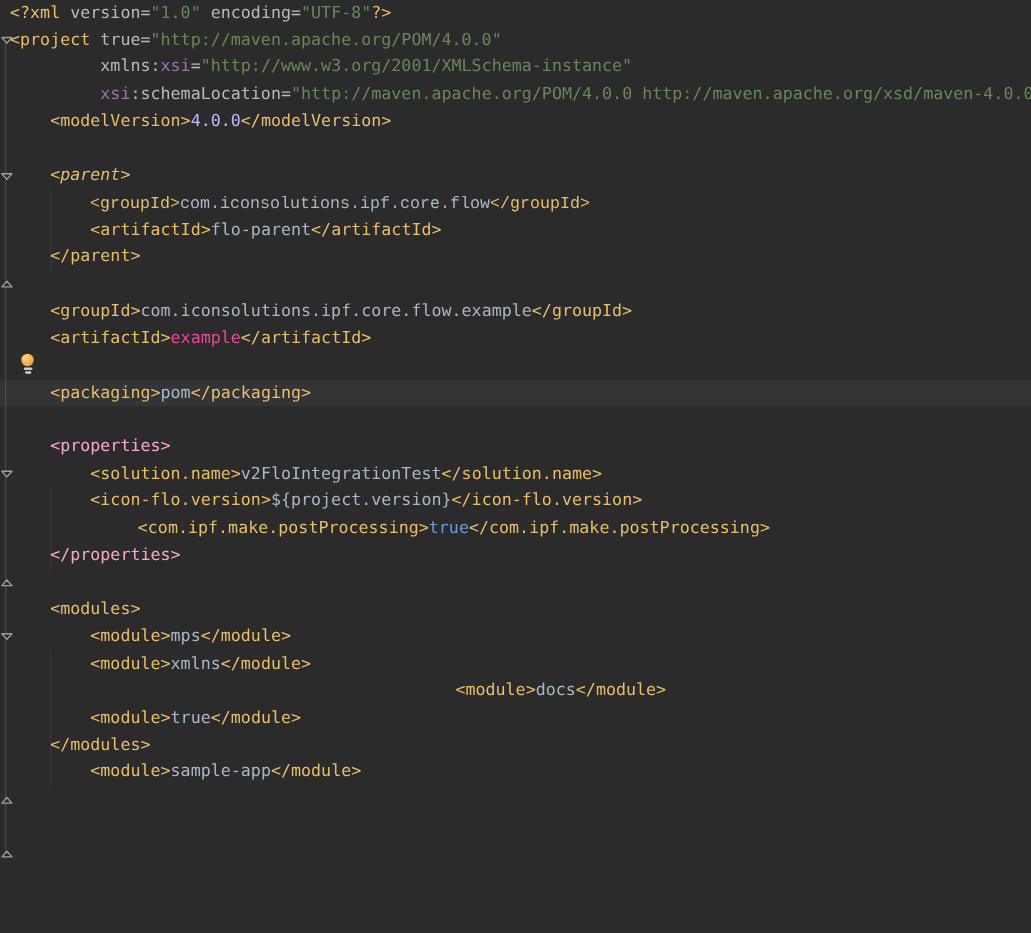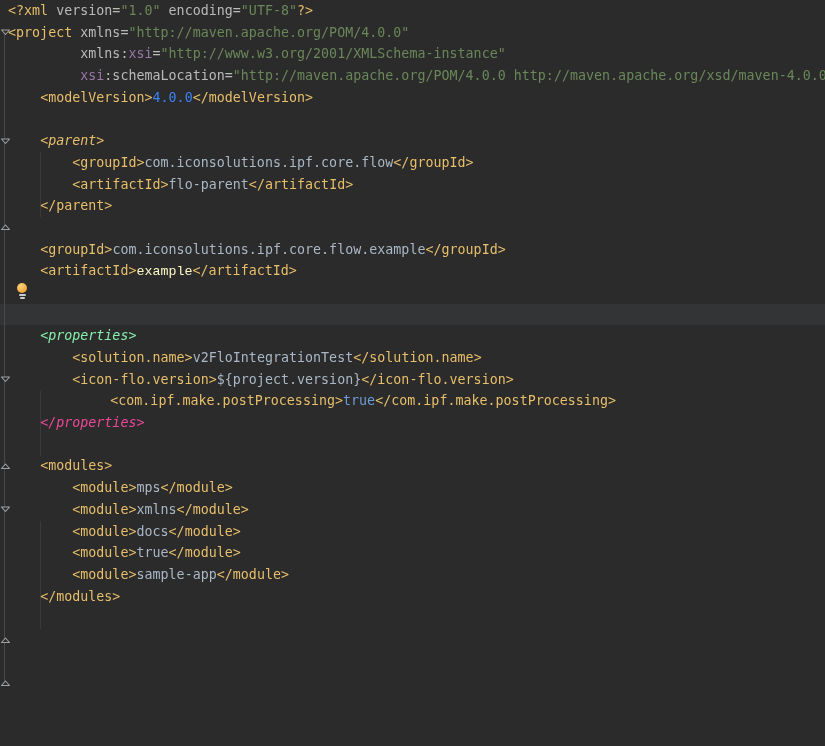--- a/index.html
+++ b/index.html
@@ -31,47 +31,48 @@
   #bulb .b2 { width: 5px; }
 </style>
 </head>
 <body>
 
 <div id="editor" style="background: rgb(43, 43, 43);">
   <div id="current-line" style="top: 303.8px; height: 21.7px; background: rgb(50, 52, 53);"></div>
   <div id="fold-line" style="left: 4px; top: 32.55px; height: 651px; background: rgb(73, 73, 73);"></div>
   <div id="code-lines">
       <div class="code-line" style="height: 21.7px; line-height: 21.7px;"><span style="color: rgb(232, 191, 106);">&lt;?xml </span><span style="color: rgb(186, 186, 186);">version=</span><span style="color: rgb(106, 135, 89);">"1.0"</span><span style="color: rgb(186, 186, 186);"> encoding=</span><span style="color: rgb(106, 135, 89);">"UTF-8"</span><span style="color: rgb(232, 191, 106);">?&gt;</span></div>
-      <div class="code-line" style="height: 21.7px; line-height: 21.7px;"><span style="color: rgb(232, 191, 106);">&lt;project </span><span style="color: rgb(186, 186, 186);">xmlns=</span><span style="color: rgb(106, 135, 89);">"http://maven.apache.org/POM/4.0.0"</span></div>
+      <div class="code-line" style="height: 21.7px; line-height: 21.7px;"><span style="color: rgb(232, 191, 106);">&lt;project </span><span style="color: rgb(186, 186, 186);">true=</span><span style="color: rgb(106, 135, 89);">"http://maven.apache.org/POM/4.0.0"</span></div>
       <div class="code-line" style="height: 21.7px; line-height: 21.7px;"><span style="color: rgb(169, 183, 198);">         </span><span style="color: rgb(186, 186, 186);">xmlns:</span><span style="color: rgb(152, 118, 170);">xsi</span><span style="color: rgb(186, 186, 186);">=</span><span style="color: rgb(106, 135, 89);">"http://www.w3.org/2001/XMLSchema-instance"</span></div>
       <div class="code-line" style="height: 21.7px; line-height: 21.7px;"><span style="color: rgb(169, 183, 198);">         </span><span style="color: rgb(152, 118, 170);">xsi</span><span style="color: rgb(186, 186, 186);">:schemaLocation=</span><span style="color: rgb(106, 135, 89);">"http://maven.apache.org/POM/4.0.0 http://maven.apache.org/xsd/maven-4.0.0.xsd"</span></div>
-      <div class="code-line" style="height: 21.7px; line-height: 21.7px;"><span style="color: rgb(169, 183, 198);">    </span><span style="color: rgb(232, 191, 106);">&lt;modelVersion&gt;</span><span style="color: #3b82f6;">4.0.0</span><span style="color: rgb(232, 191, 106);">&lt;/modelVersion&gt;</span></div>
+      <div class="code-line" style="height: 21.7px; line-height: 21.7px;"><span style="color: rgb(169, 183, 198);">    </span><span style="color: rgb(232, 191, 106);">&lt;modelVersion&gt;</span><span style="color: #c4b5fd;">4.0.0</span><span style="color: rgb(232, 191, 106);">&lt;/modelVersion&gt;</span></div>
       <div class="code-line" style="height: 21.7px; line-height: 21.7px;">&nbsp;</div>
       <div class="code-line" style="height: 21.7px; line-height: 21.7px;"><span style="color: rgb(169, 183, 198);">    </span><span style="color: rgb(232, 191, 106); font-style: italic;">&lt;parent&gt;</span></div>
-      <div class="code-line" style="height: 21.7px; line-height: 21.7px;"><span style="color: rgb(169, 183, 198);">        </span><span style="color: rgb(232, 191, 106);">&lt;groupId&gt;</span><span style="color: rgb(169, 183, 198);">com.iconsolutions.ipf.core.flow</span><span style="color: rgb(232, 191, 106);">&lt;/groupId&gt;</span></div>
+      <div class="code-line" style="height: 21.7px; line-height: 21.7px; font-family: Liberation Mono, monospace;"><span style="color: rgb(169, 183, 198);">        </span><span style="color: rgb(232, 191, 106);">&lt;groupId&gt;</span><span style="color: rgb(169, 183, 198);">com.iconsolutions.ipf.core.flow</span><span style="color: rgb(232, 191, 106);">&lt;/groupId&gt;</span></div>
       <div class="code-line" style="height: 21.7px; line-height: 21.7px;"><span style="color: rgb(169, 183, 198);">        </span><span style="color: rgb(232, 191, 106);">&lt;artifactId&gt;</span><span style="color: rgb(169, 183, 198);">flo-parent</span><span style="color: rgb(232, 191, 106);">&lt;/artifactId&gt;</span></div>
       <div class="code-line" style="height: 21.7px; line-height: 21.7px;"><span style="color: rgb(169, 183, 198);">    </span><span style="color: rgb(232, 191, 106);">&lt;/parent&gt;</span></div>
       <div class="code-line" style="height: 21.7px; line-height: 21.7px;">&nbsp;</div>
       <div class="code-line" style="height: 21.7px; line-height: 21.7px;"><span style="color: rgb(169, 183, 198);">    </span><span style="color: rgb(232, 191, 106);">&lt;groupId&gt;</span><span style="color: rgb(169, 183, 198);">com.iconsolutions.ipf.core.flow.example</span><span style="color: rgb(232, 191, 106);">&lt;/groupId&gt;</span></div>
-      <div class="code-line" style="height: 21.7px; line-height: 21.7px;"><span style="color: rgb(169, 183, 198);">    </span><span style="color: rgb(232, 191, 106);">&lt;artifactId&gt;</span><span style="color: #fef9c3; font-family: Liberation Mono, monospace;">example</span><span style="color: rgb(232, 191, 106);">&lt;/artifactId&gt;</span></div>
+      <div class="code-line" style="height: 21.7px; line-height: 21.7px;"><span style="color: rgb(169, 183, 198);">    </span><span style="color: rgb(232, 191, 106);">&lt;artifactId&gt;</span><span style="color: #ec4899;">example</span><span style="color: rgb(232, 191, 106);">&lt;/artifactId&gt;</span></div>
       <div class="code-line" style="height: 21.7px; line-height: 21.7px;">&nbsp;</div>
+      <div class="code-line" style="height: 21.7px; line-height: 21.7px;"><span style="color: rgb(169, 183, 198);">    </span><span style="color: rgb(232, 191, 106);">&lt;packaging&gt;</span><span style="color: rgb(169, 183, 198);">pom</span><span style="color: rgb(232, 191, 106);">&lt;/packaging&gt;</span></div>
       <div class="code-line" style="height: 21.7px; line-height: 21.7px;">&nbsp;</div>
-      <div class="code-line" style="height: 21.7px; line-height: 21.7px;"><span style="color: rgb(169, 183, 198);">    </span><span style="color: #86efac; font-style: italic;">&lt;properties&gt;</span></div>
+      <div class="code-line" style="height: 21.7px; line-height: 21.7px;"><span style="color: rgb(169, 183, 198);">    </span><span style="color: #f9a8d4;">&lt;properties&gt;</span></div>
       <div class="code-line" style="height: 21.7px; line-height: 21.7px;"><span style="color: rgb(169, 183, 198);">        </span><span style="color: rgb(232, 191, 106);">&lt;solution.name&gt;</span><span style="color: rgb(169, 183, 198);">v2FloIntegrationTest</span><span style="color: rgb(232, 191, 106);">&lt;/solution.name&gt;</span></div>
       <div class="code-line" style="height: 21.7px; line-height: 21.7px;"><span style="color: rgb(169, 183, 198);">        </span><span style="color: rgb(232, 191, 106);">&lt;icon-flo.version&gt;</span><span style="color: rgb(169, 183, 198);">${project.version}</span><span style="color: rgb(232, 191, 106);">&lt;/icon-flo.version&gt;</span></div>
       <div class="code-line" style="height: 21.7px; line-height: 21.7px; padding-left: 46px;"><span style="color: rgb(169, 183, 198);">        </span><span style="color: rgb(232, 191, 106);">&lt;com.ipf.make.postProcessing&gt;</span><span style="color: rgb(108, 156, 216);">true</span><span style="color: rgb(232, 191, 106);">&lt;/com.ipf.make.postProcessing&gt;</span></div>
-      <div class="code-line" style="height: 21.7px; line-height: 21.7px;"><span style="color: rgb(169, 183, 198);">    </span><span style="color: #ec4899; font-style: italic;">&lt;/properties&gt;</span></div>
+      <div class="code-line" style="height: 21.7px; line-height: 21.7px;"><span style="color: rgb(169, 183, 198);">    </span><span style="color: #f9a8d4;">&lt;/properties&gt;</span></div>
       <div class="code-line" style="height: 21.7px; line-height: 21.7px;">&nbsp;</div>
       <div class="code-line" style="height: 21.7px; line-height: 21.7px;"><span style="color: rgb(169, 183, 198);">    </span><span style="color: rgb(232, 191, 106);">&lt;modules&gt;</span></div>
       <div class="code-line" style="height: 21.7px; line-height: 21.7px;"><span style="color: rgb(169, 183, 198);">        </span><span style="color: rgb(232, 191, 106);">&lt;module&gt;</span><span style="color: rgb(169, 183, 198);">mps</span><span style="color: rgb(232, 191, 106);">&lt;/module&gt;</span></div>
       <div class="code-line" style="height: 21.7px; line-height: 21.7px;"><span style="color: rgb(169, 183, 198);">        </span><span style="color: rgb(232, 191, 106);">&lt;module&gt;</span><span style="color: rgb(169, 183, 198);">xmlns</span><span style="color: rgb(232, 191, 106);">&lt;/module&gt;</span></div>
-      <div class="code-line" style="height: 21.7px; line-height: 21.7px;"><span style="color: rgb(169, 183, 198);">        </span><span style="color: rgb(232, 191, 106);">&lt;module&gt;</span><span style="color: rgb(169, 183, 198);">docs</span><span style="color: rgb(232, 191, 106);">&lt;/module&gt;</span></div>
+      <div class="code-line" style="height: 21.7px; line-height: 21.7px; text-align: center;"><span style="color: rgb(169, 183, 198);">        </span><span style="color: rgb(232, 191, 106);">&lt;module&gt;</span><span style="color: rgb(169, 183, 198);">docs</span><span style="color: rgb(232, 191, 106);">&lt;/module&gt;</span></div>
       <div class="code-line" style="height: 21.7px; line-height: 21.7px;"><span style="color: rgb(169, 183, 198);">        </span><span style="color: rgb(232, 191, 106);">&lt;module&gt;</span><span style="color: rgb(169, 183, 198);">true</span><span style="color: rgb(232, 191, 106);">&lt;/module&gt;</span></div>
+      <div class="code-line" style="height: 21.7px; line-height: 21.7px;"><span style="color: rgb(169, 183, 198);">    </span><span style="color: rgb(232, 191, 106);">&lt;/modules&gt;</span></div>
       <div class="code-line" style="height: 21.7px; line-height: 21.7px;"><span style="color: rgb(169, 183, 198);">        </span><span style="color: rgb(232, 191, 106);">&lt;module&gt;</span><span style="color: rgb(169, 183, 198);">sample-app</span><span style="color: rgb(232, 191, 106);">&lt;/module&gt;</span></div>
-      <div class="code-line" style="height: 21.7px; line-height: 21.7px;"><span style="color: rgb(169, 183, 198);">    </span><span style="color: rgb(232, 191, 106);">&lt;/modules&gt;</span></div>
       <div class="code-line" style="height: 21.7px; line-height: 21.7px;">&nbsp;</div>
     </div>
   <div id="bulb" title="" style="left: 16px; top: 283.1px;">
     <div class="head" style="background: radial-gradient(circle at 35% 30%, rgb(255, 208, 126), rgb(239, 165, 58) 70%);"></div>
     <div class="base b1"></div>
     <div class="base b2"></div>
   </div>
 <div class="indent-guide" style="left: 40px; top: 151.9px; height: 65.1px; background: rgb(58, 58, 58);"></div>
     <div class="indent-guide" style="left: 40px; top: 390.6px; height: 65.1px; background: rgb(58, 58, 58);"></div>
     <div class="indent-guide" style="left: 40px; top: 520.8px; height: 108.5px; background: rgb(58, 58, 58);"></div>

